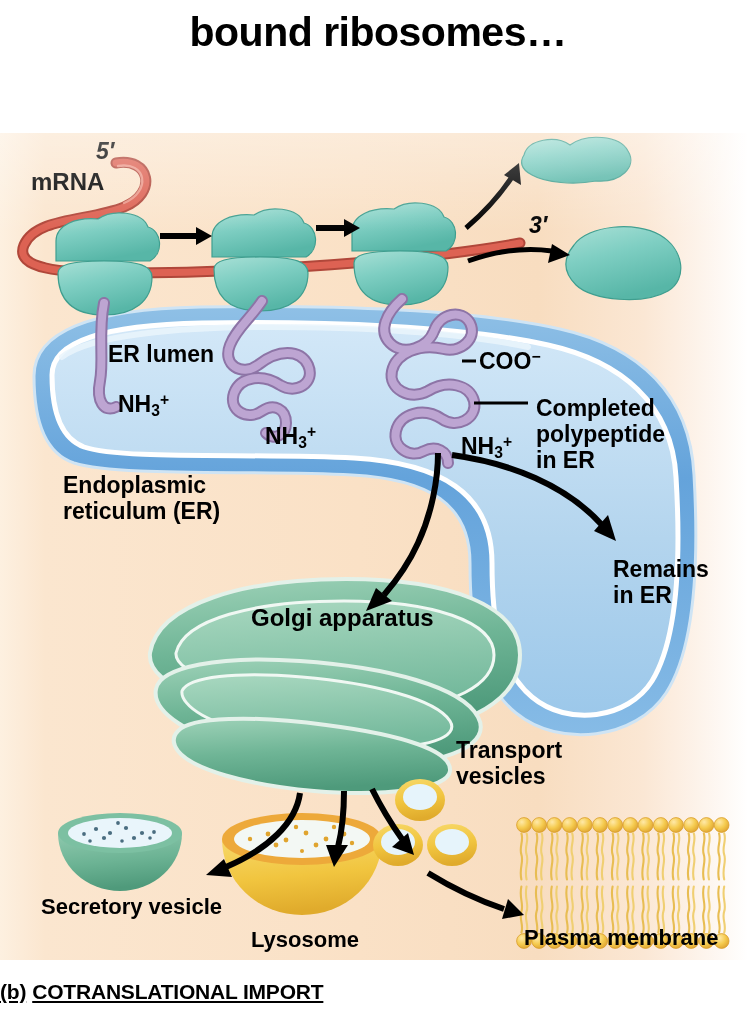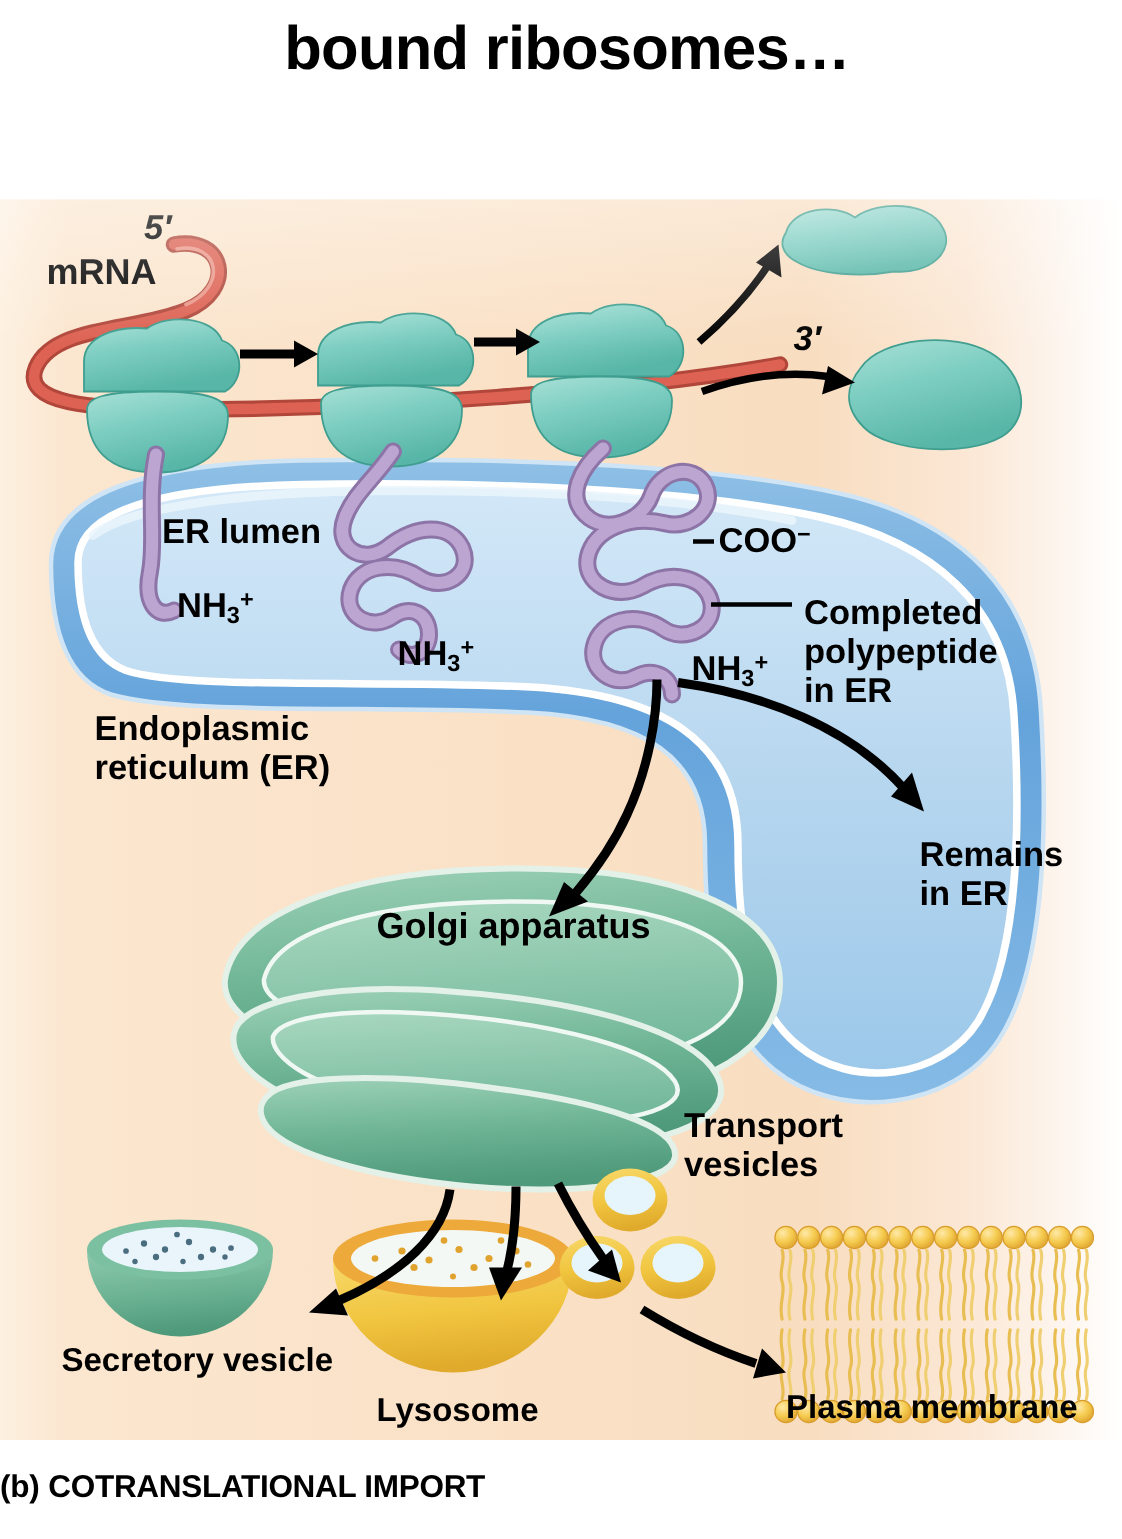--- a/index.html
+++ b/index.html
@@ -27,21 +27,21 @@
         #fbe7d4 86%, #fdf4ec 94%, #ffffff 100%);
   }
   .panel::after{
     content:"";position:absolute;inset:0;pointer-events:none;
     background:linear-gradient(to bottom,rgba(255,255,255,.35) 0%,rgba(255,255,255,0) 12%);
   }
 
   
   .caption{
     position:absolute;left:0;top:980px;width:736px;
-    font-size:21px;font-weight:bold;letter-spacing:-0.2px;white-space:nowrap;
+    font-size:21px;font-weight:bold;letter-spacing:-0.2px;white-space:nowrap;text-decoration:underline;
   }
   .caption .lbl{margin-right:6px;}
 
   
   .layer{position:absolute;left:0;top:0;width:748px;height:827px;overflow:visible;}
 
   
   .lab{position:absolute;font-weight:bold;white-space:nowrap;line-height:1.12;}
   .lab.it{font-style:italic;}
   sub{font-size:.68em;vertical-align:-.28em;font-weight:bold;}

